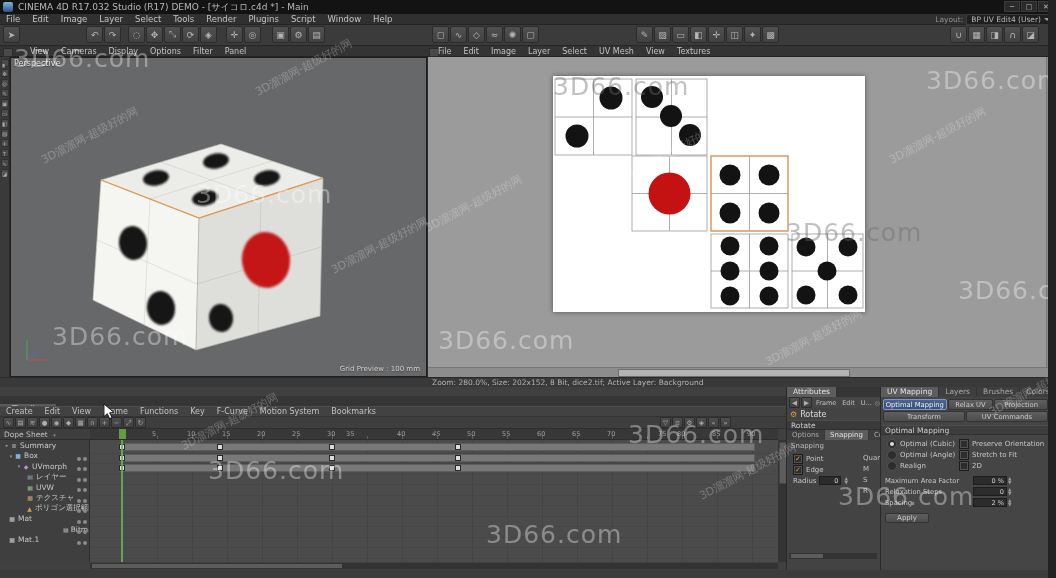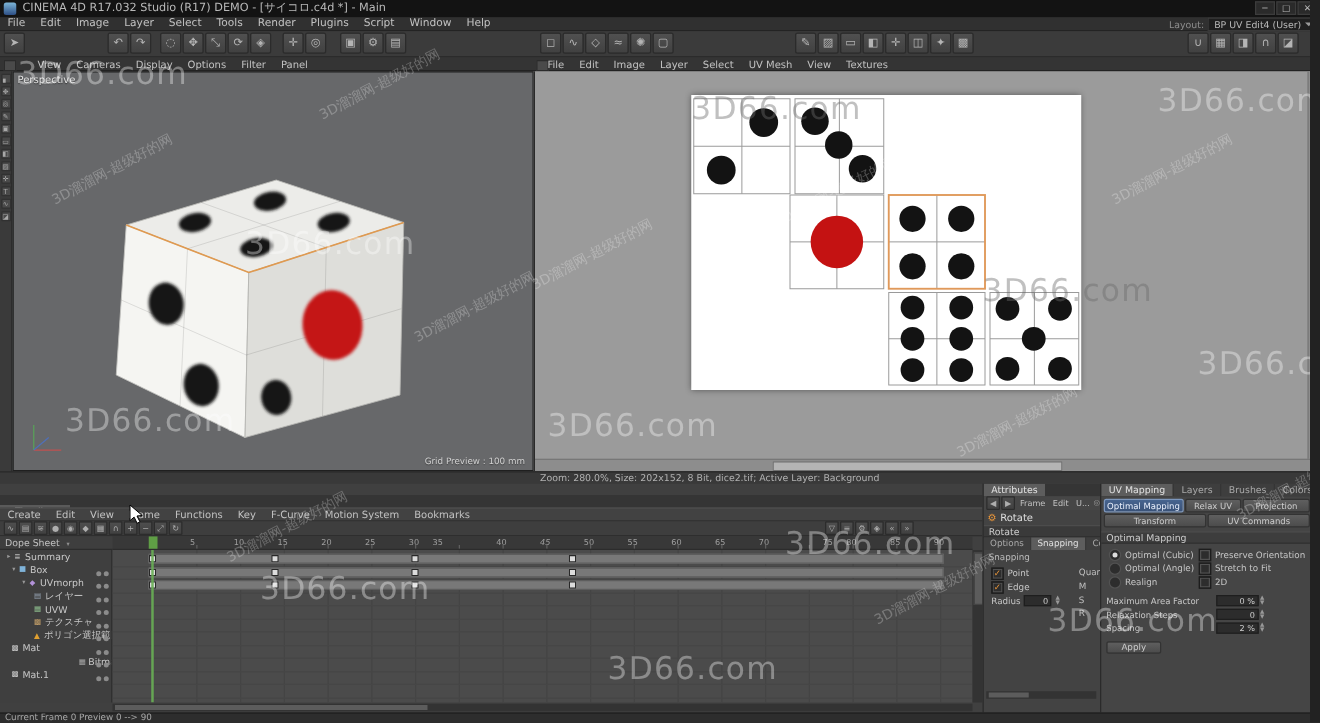--- a/index.html
+++ b/index.html
@@ -697,23 +697,20 @@
             <b>▼</b>
           </span>
         </div>
       </div>
     <div class="abs" id="uv-apply">Apply</div>
     <div class="abs" id="uv-vscroll">
         <div class="thumb"></div>
       </div>
   </div>
 
-  <div class="abs" id="statusbar">
-    <div id="status-text">Current Frame  0      Preview  0 --&gt; 90</div>
-  </div>
 
   <svg id="mouse-cursor" width="12" height="18">
     <path d="M1,1 L1,13.5 L4.3,10.7 L6.7,15.6 L9,14.5 L6.6,9.8 L10.8,9.4 Z" fill="#fff" stroke="#000" stroke-width="0.8"></path>
   </svg>
 
   <div id="watermarks">
       <div class="wm" style="left: 14px; top: 44px;">3D66.com</div>
       <div class="wm" style="left: 196px; top: 180px;">3D66.com</div>
       <div class="wm" style="left: 52px; top: 322px;">3D66.com</div>
       <div class="wm dark" style="left: 553px; top: 72px;">3D66.com</div>

